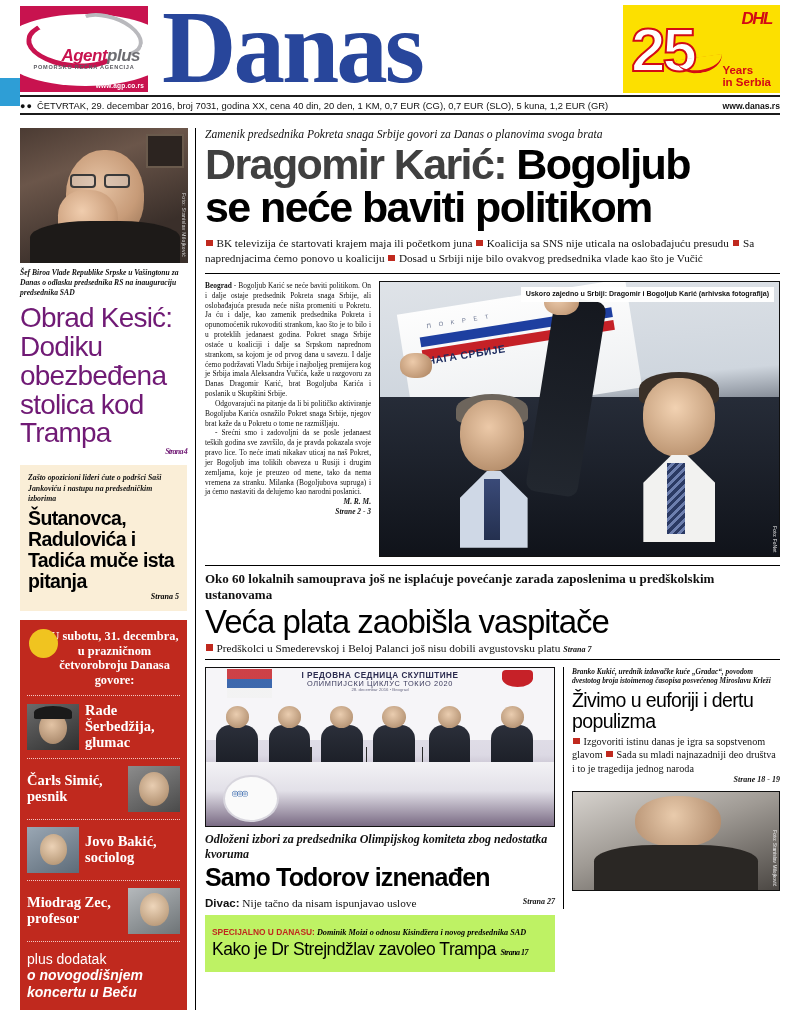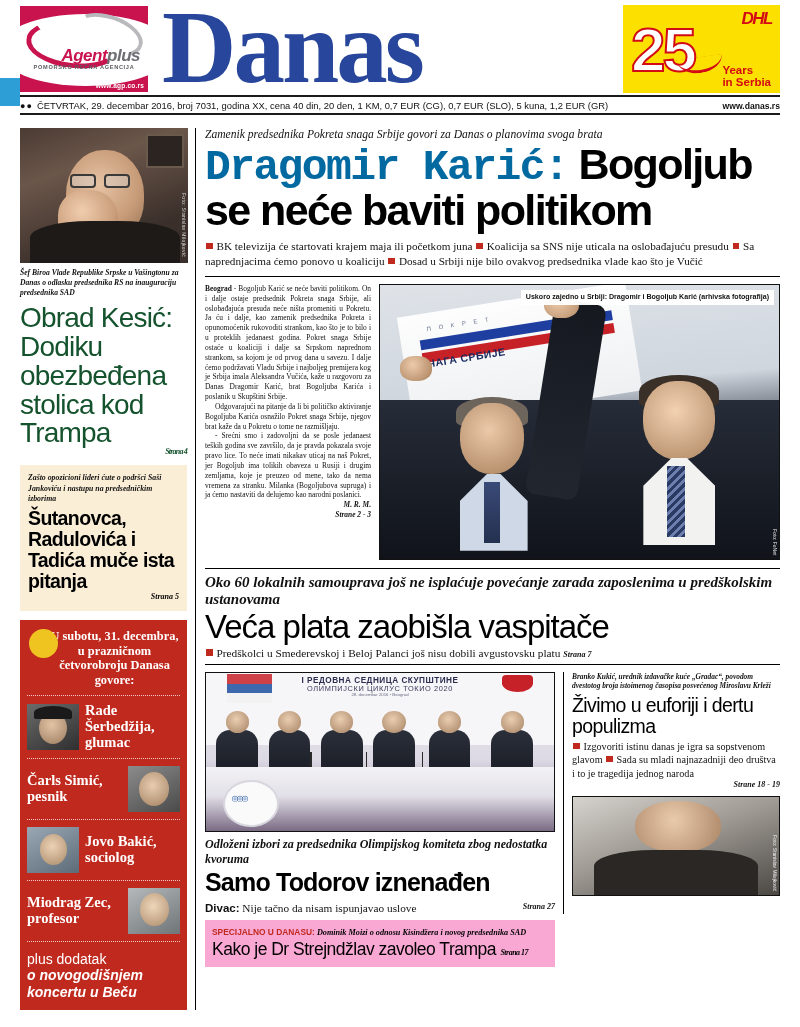--- a/index.html
+++ b/index.html
@@ -95,21 +95,21 @@
     background: #1d1a18; border-radius: 40% 40% 0 0; }
   .lc-photo .bg-frame { position: absolute; right: 4px; top: 6px; width: 38px; height: 34px;
     background: #2c2420; border: 2px solid #6a5a4c; }
   .lc-photo .credit { position: absolute; right: 1px; bottom: 6px; font-size: 5px; color: #ddd;
     writing-mode: vertical-rl; letter-spacing: 0.3px; }
 
   .lc-caption { font-family: "Liberation Serif", serif; font-style: italic; font-weight: bold;
     font-size: 7.6px; line-height: 1.32; margin-top: 5px; color: #111; }
 
   .lc-headline { font-family: "Liberation Sans", sans-serif; font-size: 28px; font-weight: normal;
-    line-height: 1.03; letter-spacing: -0.8px; margin-top: 6px; color: #14532d; }
+    line-height: 1.03; letter-spacing: -0.8px; margin-top: 6px; color: #701a75; }
   .page-ref { font-family: "Liberation Serif", serif; font-style: italic; font-weight: bold;
     font-size: 8px; text-align: right; display: block; }
 
   .lc-box-beige { background: #faeed7; margin-top: 9px; padding: 8px 8px 10px 8px; }
   .beige-kicker { font-family: "Liberation Serif", serif; font-style: italic; font-weight: bold;
     font-size: 7.8px; line-height: 1.32; color: #111; }
   .beige-head { font-family: "Liberation Sans", sans-serif; font-weight: bold; font-size: 19.5px;
     line-height: 1.07; letter-spacing: -0.6px; margin-top: 4px; color: #000; }
 
   .lc-box-red { background: #c0291e; margin-top: 9px; padding: 9px 7px 10px 7px; color: #fff;
@@ -145,21 +145,21 @@
   .ph-zec { background: linear-gradient(150deg,#b5b9bc,#6e7477); }
   .ph-zec::after { content:""; position:absolute; left:12px; top:5px; width:29px; height:33px;
     background: radial-gradient(circle at 45% 40%, #eed6bb, #ad8c6a); border-radius:50%; }
 
   
   .main-col { flex: 1; padding-left: 9px; }
   .kicker-top { font-family: "Liberation Serif", serif; font-style: italic; font-size: 11.6px;
     color: #111; margin-bottom: 2px; }
   .mega-head { font-family: "Liberation Sans", sans-serif; font-weight: bold;
     font-size: 43px; line-height: 1.0; letter-spacing: -1.6px; color: #000; }
-  .mega-head .gray { color: #0369a1; font-family: Liberation Mono, monospace; }
+  .mega-head .gray { color: #404040; }
   .bullets { font-family: "Liberation Serif", serif; font-size: 11.2px; line-height: 1.34;
     margin-top: 7px; color: #111; }
   .sq { display: inline-block; width: 6.5px; height: 6.5px; background: #c0291e;
     margin: 0 4px 0 1px; vertical-align: 1px; }
   .hr-black { border-top: 1.6px solid #000; margin-top: 7px; }
 
   .art-body { display: flex; gap: 8px; margin-top: 7px; }
   .art-text { width: 166px; flex: none; font-family: "Liberation Serif", serif;
     font-size: 7.45px; line-height: 1.32; text-align: justify; color: #111; }
   .art-text p { text-indent: 10px; margin-bottom: 0; }
@@ -202,22 +202,22 @@
     background: #f2f2f0; clip-path: polygon(40% 0,60% 0,100% 32%,100% 100%,0 100%,0 32%); }
   .photo-caption { position: absolute; right: 5px; top: 5px; background: rgba(255,255,255,0.96);
     padding: 3px 5px; font-family: "Liberation Sans", sans-serif; font-size: 7.1px;
     line-height: 1.26; text-align: right; font-weight: bold; color: #111; }
   .photo-credit-v { position: absolute; right: 1px; bottom: 4px; font-size: 5px; color: #eee;
     writing-mode: vertical-rl; }
 
   
   .band2 { border-top: 1.6px solid #000; border-bottom: 1.6px solid #000; margin-top: 8px;
     padding: 5px 0 5px 0; }
-  .band2-kicker { font-family: "Liberation Serif", serif; font-style: italic; font-weight: bold;
-    font-size: 15px; color: #111; }
+  .band2-kicker { font-family: "Liberation Serif", serif; font-weight: bold;
+    font-size: 13px; color: #111; }
   .band2-head { font-family: "Liberation Sans", sans-serif; font-size: 33px; font-weight: normal;
     line-height: 1.05; letter-spacing: -1px; margin: 2px 0 2px 0; }
   .band2-sub { font-family: "Liberation Serif", serif; font-size: 11.3px; color: #111; }
 
   
   .bottom-row { display: flex; gap: 8px; margin-top: 7px; }
   .br-left { width: 350px; flex: none; }
   .olympic-photo { width: 100%; height: 160px; position: relative; overflow: hidden;
     border: 1px solid #111; background: linear-gradient(180deg,#efeef3 0%,#dcd9e4 55%,#6e5f78 100%); }
   .ol-banner { position: absolute; left: 0; top: 0; width: 100%; height: 46%; background: #f6f5f8; }
@@ -261,21 +261,21 @@
   .brr-photo { width: 100%; height: 100px; margin-top: 6px; position: relative; overflow: hidden;
     border: 1px solid #111; background: linear-gradient(160deg,#d6d2cd 0%,#9f9a94 45%,#4b4743 100%); }
   .brr-photo .kface { position: absolute; left: 30%; top: 4%; width: 42%; height: 52%;
     background: radial-gradient(circle at 45% 38%, #e9cbac, #a98364); border-radius: 46%; }
   .brr-photo .kbody { position: absolute; left: 10%; bottom: 0; width: 80%; height: 46%;
     background: #2a2724; border-radius: 36% 36% 0 0; }
   .brr-photo .kcredit { position: absolute; right: 1px; bottom: 4px; font-size: 5px; color: #eee;
     writing-mode: vertical-rl; }
 
   
-  .special { margin-top: 6px; background: #f9a8d4; padding: 7px 7px; width: 350px; }
+  .special { margin-top: 6px; background: #bef264; padding: 12px 7px; width: 350px; }
   .special-kicker { font-family: "Liberation Serif", serif; font-size: 8.2px; }
   .special-kicker .red { color: #c0291e; font-family: "Liberation Sans", sans-serif;
     font-weight: bold; font-size: 8.4px; }
   .special-kicker .it { font-style: italic; font-weight: bold; }
   .special-head { font-family: "Liberation Sans", sans-serif; font-size: 17.5px; letter-spacing: -0.5px;
     margin-top: 2px; }
 </style>
 </head>
 <body>
 

